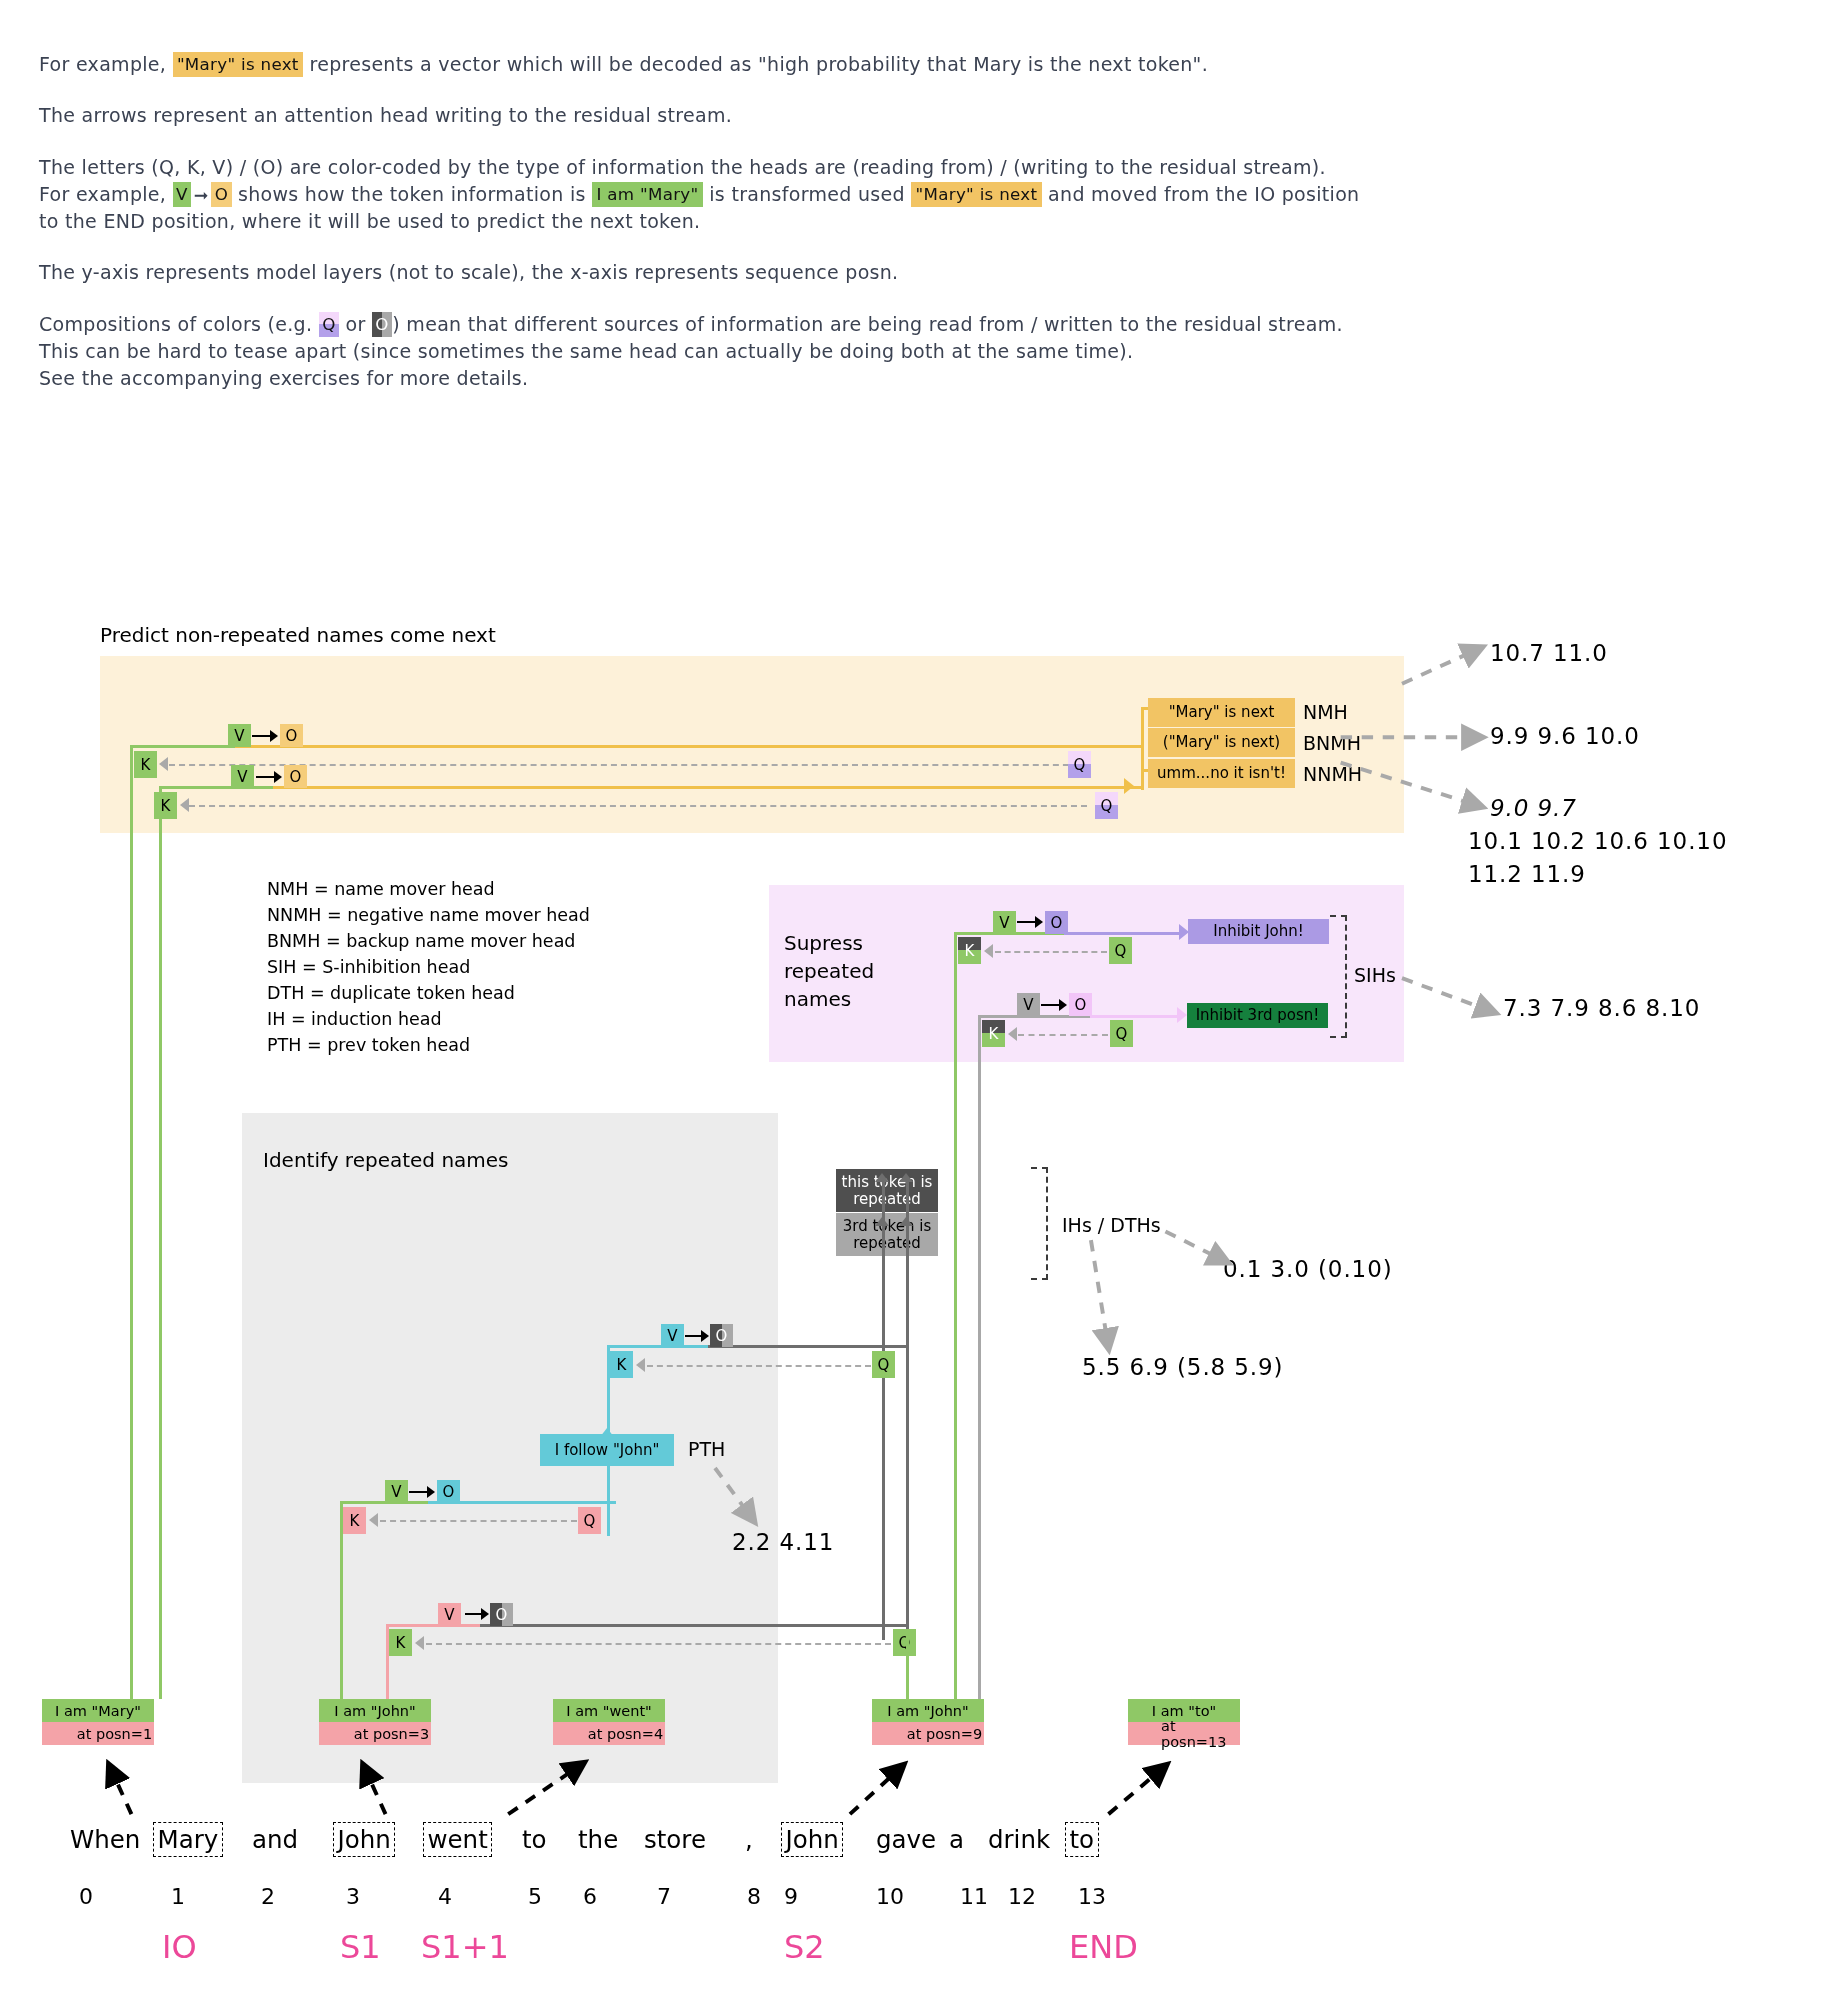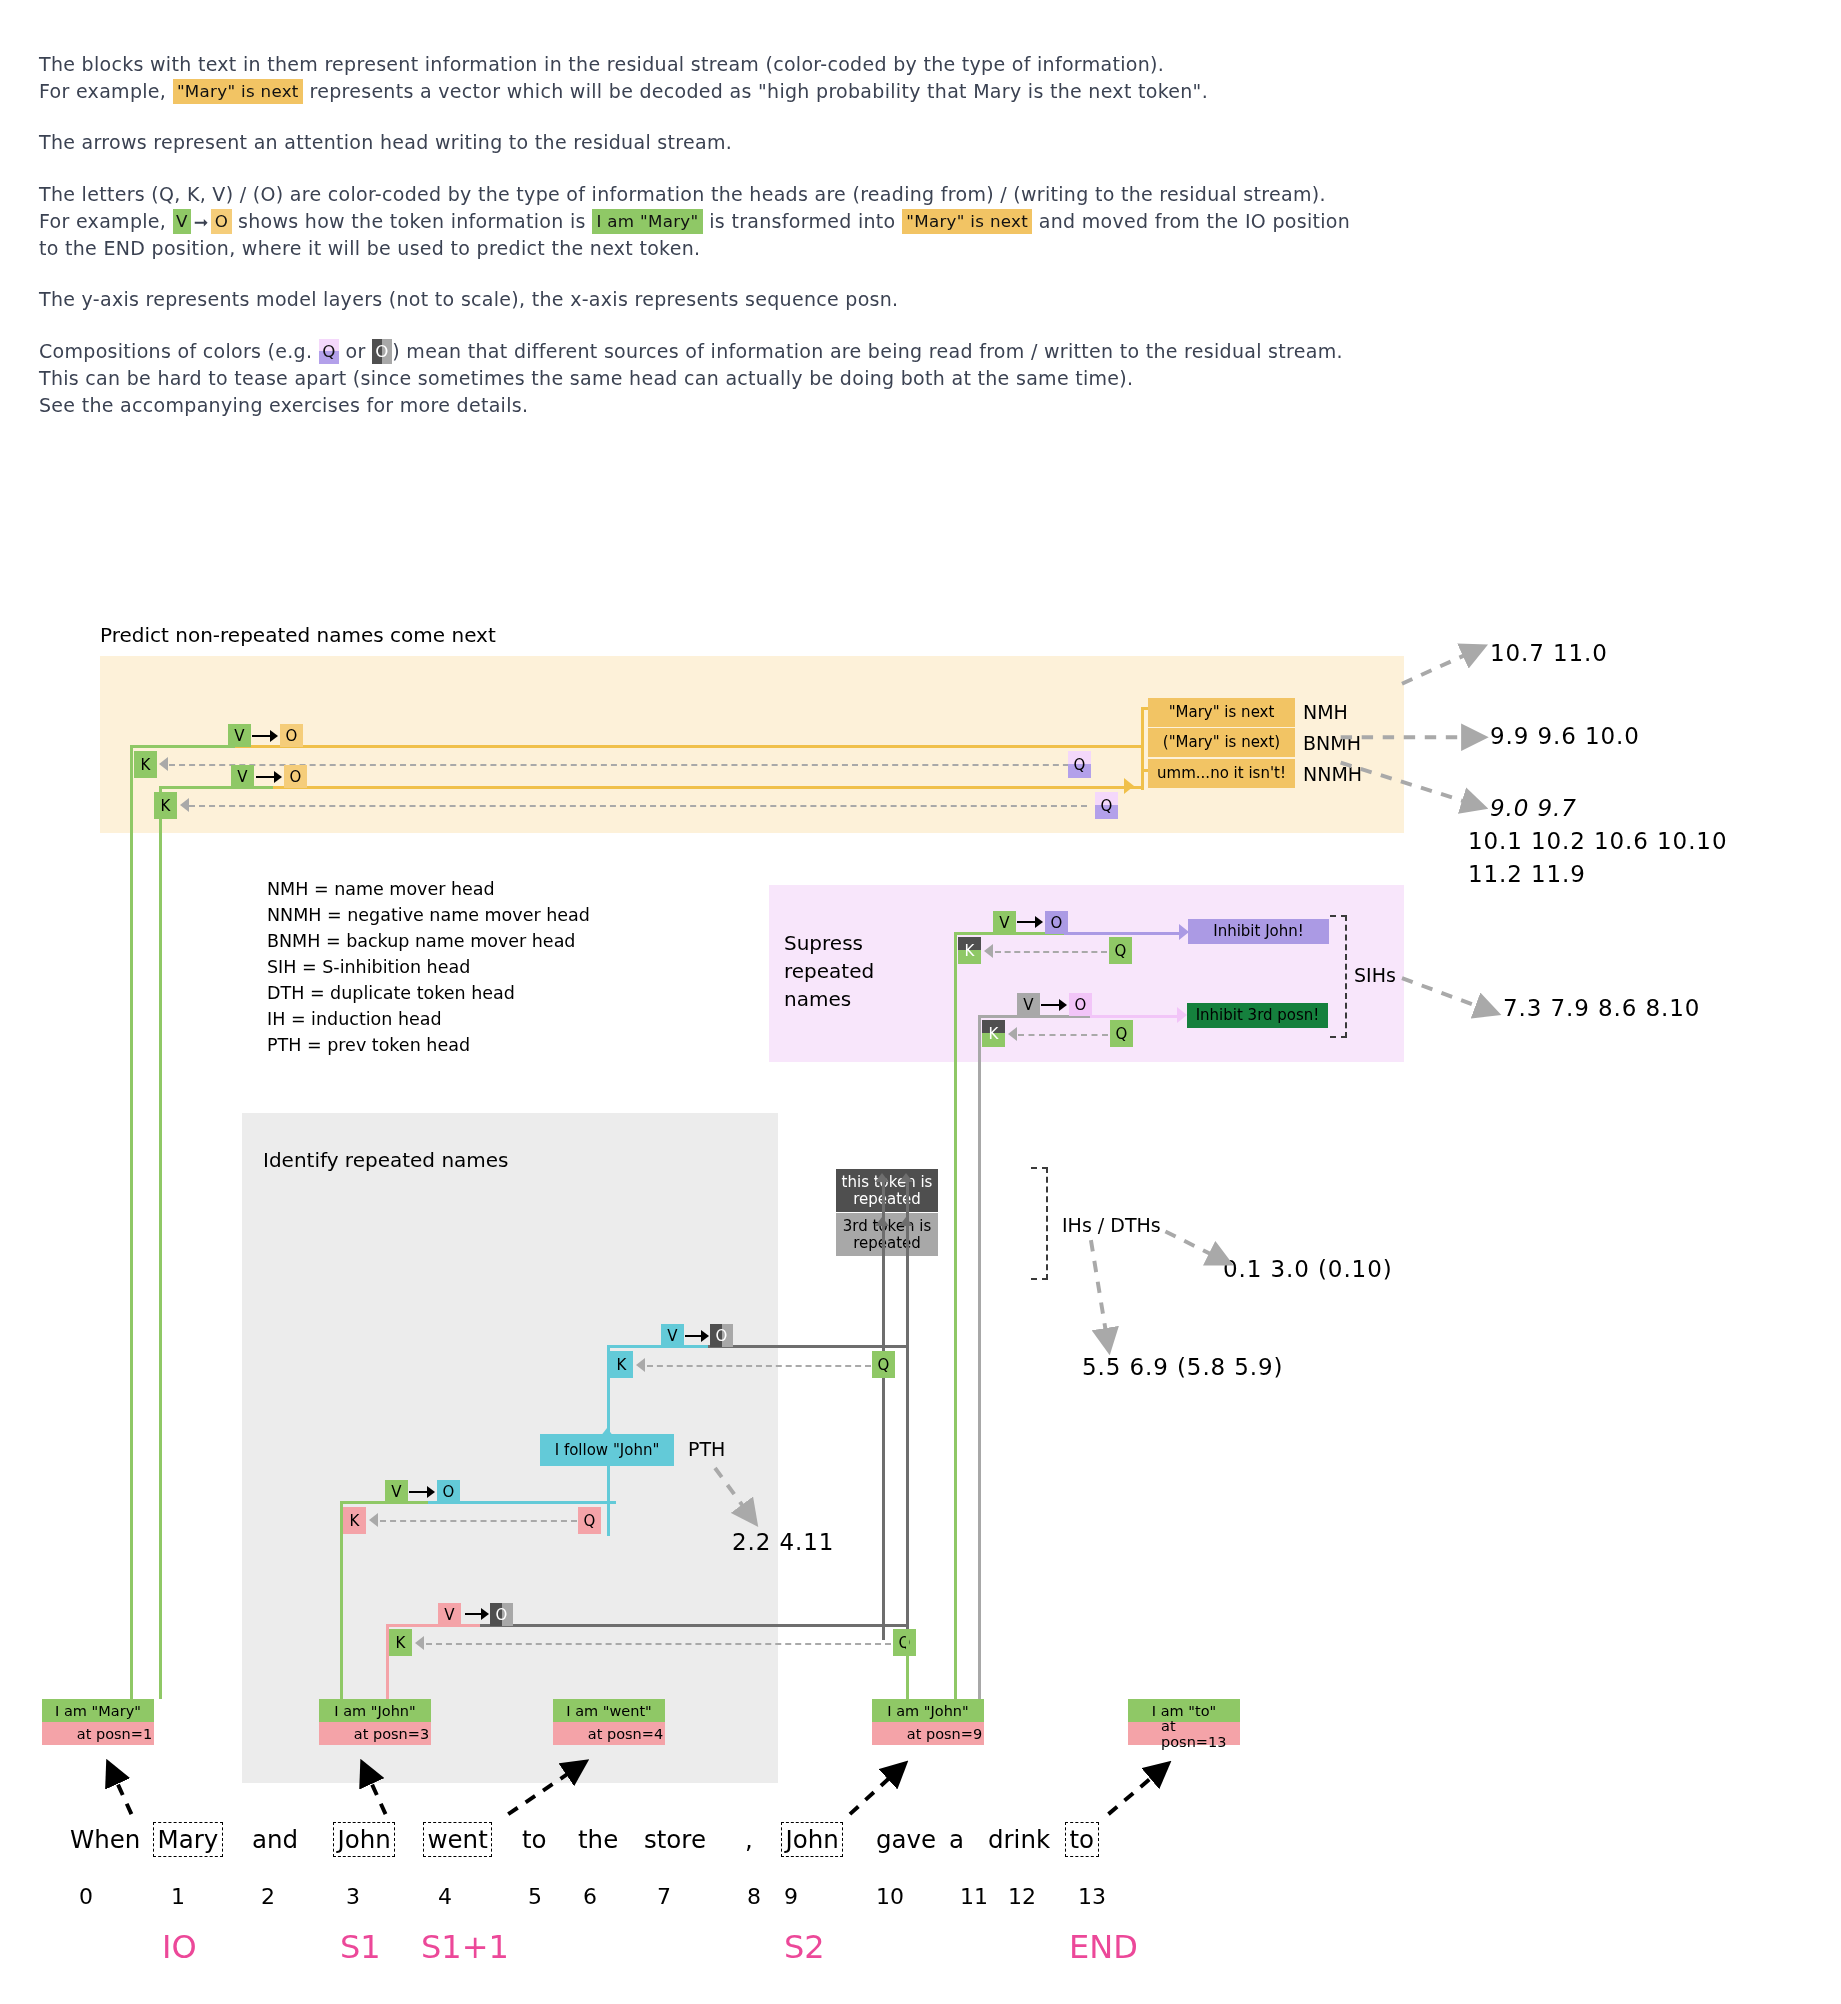--- a/index.html
+++ b/index.html
@@ -85,36 +85,35 @@
   .posn{position:absolute;font-size:22px;color:#000;}
   .role{position:absolute;font-size:32px;color:#ec4899;}
 </style>
 </head>
 <body>
 
 <div id="page">
 
   <div id="intro">
     <div class="gap"></div>
-    <div class="line">The blocks with text in them represent information in the residual stream (color-coded by the type of information).</div>
     <div class="line">
       <span>For example,</span>
       <span class="chip orange">"Mary" is next</span>
       <span>represents a vector which will be decoded as "high probability that Mary is the next token".</span>
     </div>
     <div class="gap"></div>
     <div class="line">The arrows represent an attention head writing to the residual stream.</div>
     <div class="gap"></div>
     <div class="line">The letters (Q, K, V) / (O) are color-coded by the type of information the heads are (reading from) / (writing to the residual stream).</div>
     <div class="line">
       <span>For example,</span>
       <span class="chip sq vgreen">V</span><span class="arr">➞</span><span class="chip sq oorange">O</span>
       <span>shows how the token information is</span>
       <span class="chip green">I am "Mary"</span>
-      <span>is transformed into</span>
+      <span>is transformed used</span>
       <span class="chip orange">"Mary" is next</span>
       <span>and moved from the IO position</span>
     </div>
     <div class="line">to the END position, where it will be used to predict the next token.</div>
     <div class="gap"></div>
     <div class="line">The y-axis represents model layers (not to scale), the x-axis represents sequence posn.</div>
     <div class="gap"></div>
     <div class="line">
       <span>Compositions of colors (e.g.</span>
       <span class="chip sq qpurple">Q</span>

